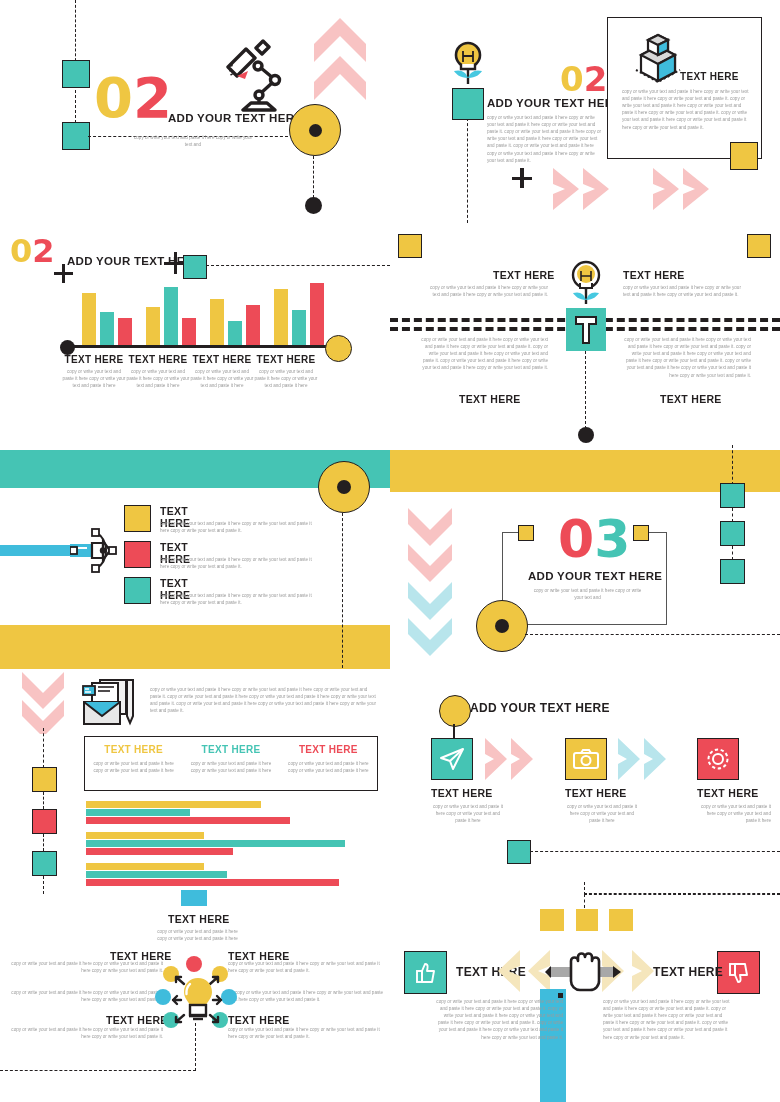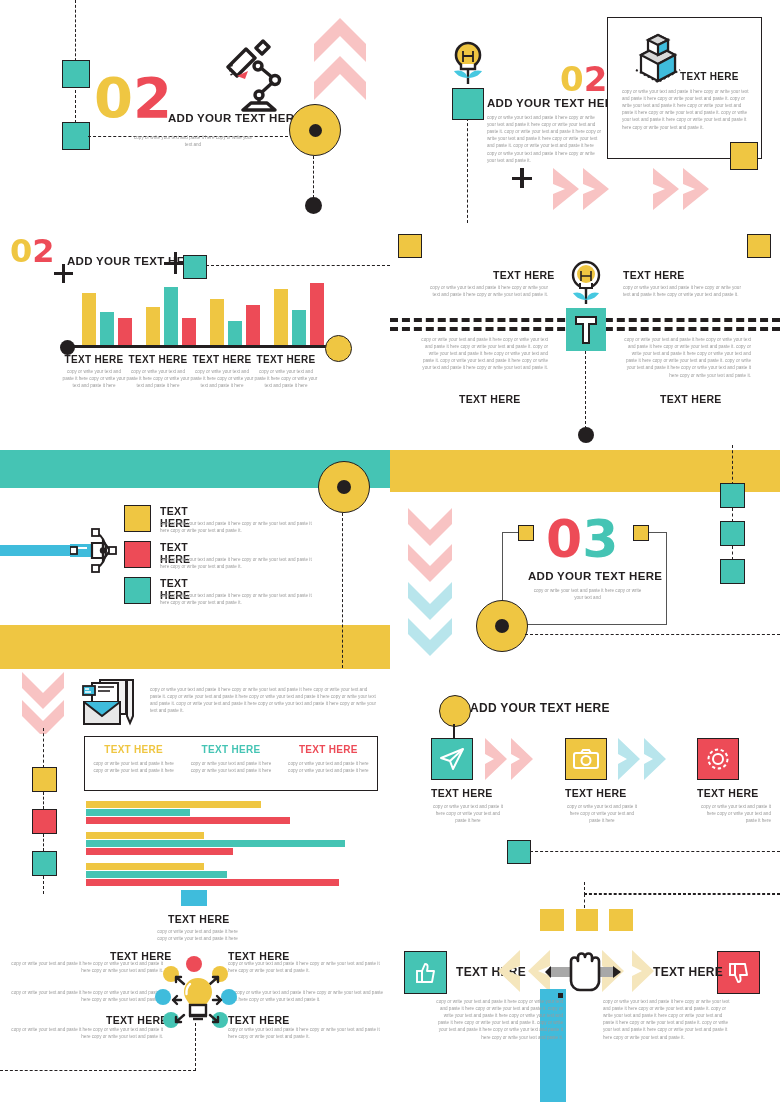--- a/index.html
+++ b/index.html
@@ -280,21 +280,21 @@
       </g>
     </svg>
   </div>
 
   <div class="abs" style="left:112px;top:87px;width:165px;height:93px;border:1.2px solid #555;border-top:none;box-sizing:border-box;"></div>
   <div class="abs" style="left:112px;top:87px;width:22px;height:1.2px;background:#555;"></div>
   <div class="abs" style="left:255px;top:87px;width:22px;height:1.2px;background:#555;"></div>
   <div class="abs sq" style="left:128px;top:80px;width:16px;height:16px;background:#EFC642;border-width:1.2px;"></div>
   <div class="abs sq" style="left:243px;top:80px;width:16px;height:16px;background:#EFC642;border-width:1.2px;"></div>
 
-  <div class="abs bignum" style="left:156px;top:71px;font-size:52px;">
+  <div class="abs bignum" style="left:168px;top:71px;font-size:52px;">
     <span style="color:#ED4B57;">0</span><span style="color:#45C4B4;">3</span>
   </div>
   <div class="abs ttl" style="left:138px;top:125px;font-size:11.5px;">ADD YOUR TEXT HERE</div>
   <div class="abs body-txt" style="left:140px;top:142px;width:115px;text-align:center;">copy or write your text and paste it here copy or write your text and</div>
 
   <div class="abs ring" style="left:86px;top:155px;width:50px;height:50px;">
       <i style="width:14px;height:14px;"></i>
     </div>
   <div class="abs dashh" style="left:135px;top:189px;width:255px;"></div>
 </div>

